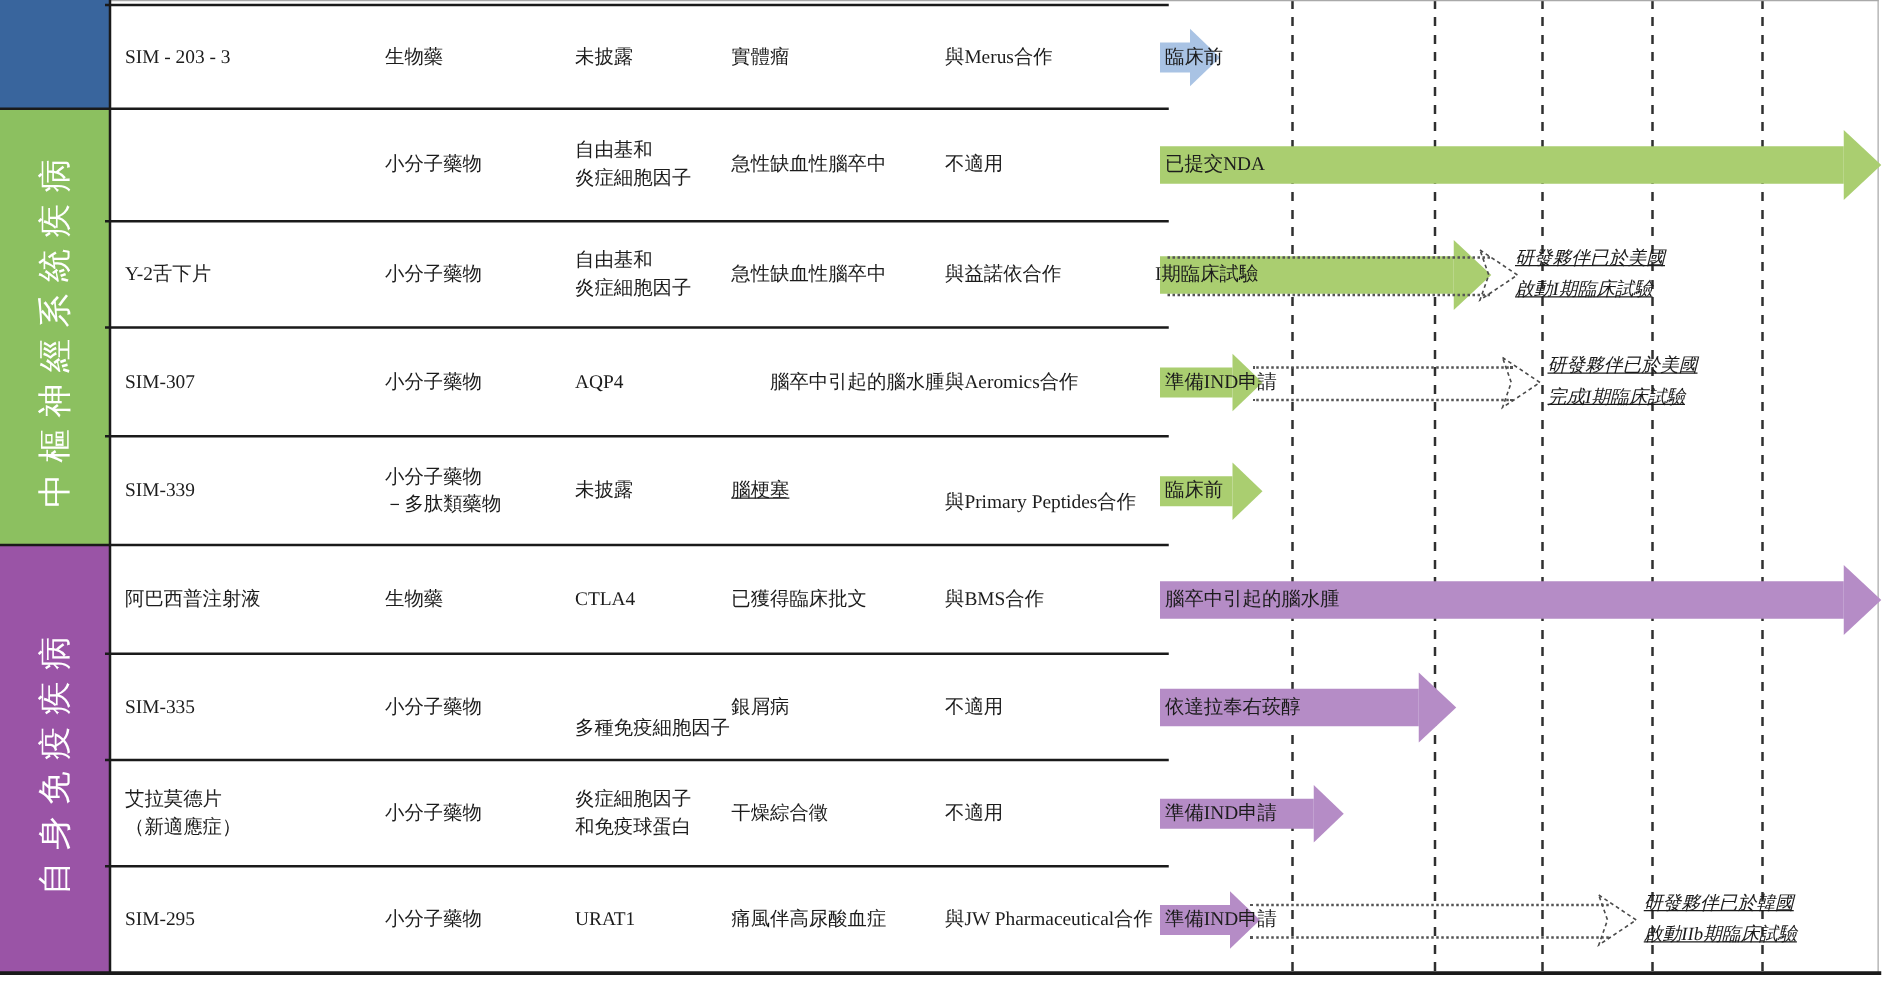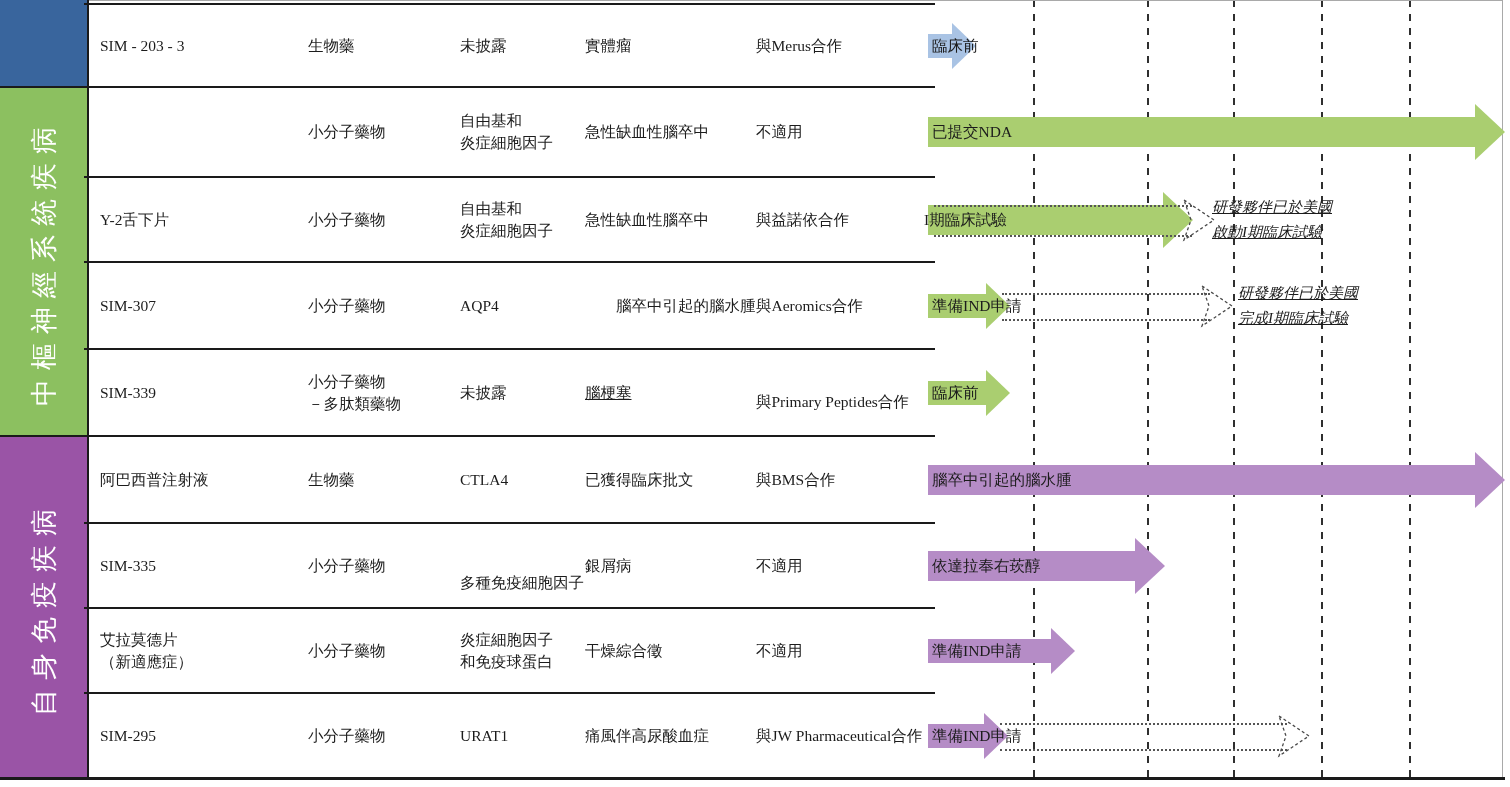--- a/index.html
+++ b/index.html
@@ -142,13 +142,15 @@
     <div class="cell" style="left: 585px; top: 725px;">痛風伴高尿酸血症</div>
     <div class="cell" style="left: 756px; top: 725px;">與JW Pharmaceutical合作</div>
     <div class="bar-body" style="left: 928px; top: 724px; width: 56px; height: 24px; background: rgb(181, 140, 198);"></div>
     <div class="bar-head" style="left: 984px; top: 713px; border-top: 23px solid transparent; border-bottom: 23px solid transparent; border-left: 24px solid rgb(181, 140, 198);"></div>
     <div class="bar-label" style="left: 932px; top: 725px;">準備IND申請</div>
     <div class="dotline" style="left: 1000px; top: 723px; width: 287px;"></div>
     <div class="dotline" style="left: 1000px; top: 749px; width: 287px;"></div>
     <div class="openhead" style="left: 1277px; top: 713px;"><svg width="34" height="46" viewBox="0 0 34 46">
         <polygon points="2,3 32,23 2,43 9,23" fill="none" stroke="#4a4a4a" stroke-width="1.3" stroke-dasharray="3,2.5"></polygon>
       </svg></div>
+    <div class="note" style="left: 1315px; top: 711px;">研發夥伴已於韓國
+啟動IIb期臨床試驗</div>
   </div>
 
 </body></html>

